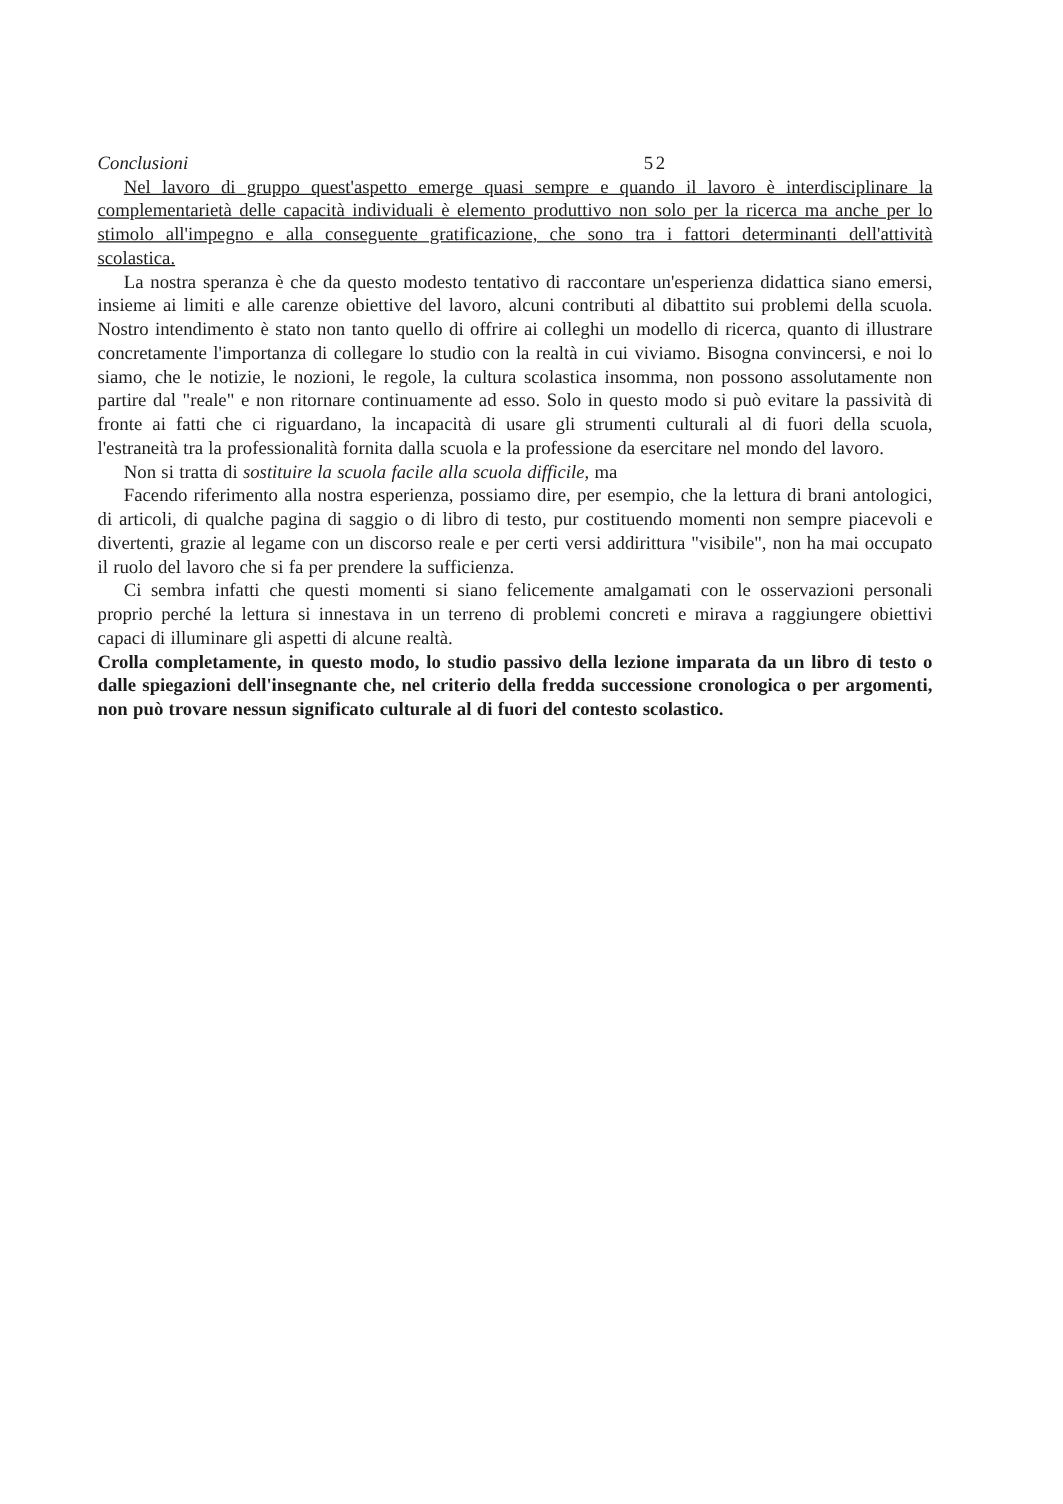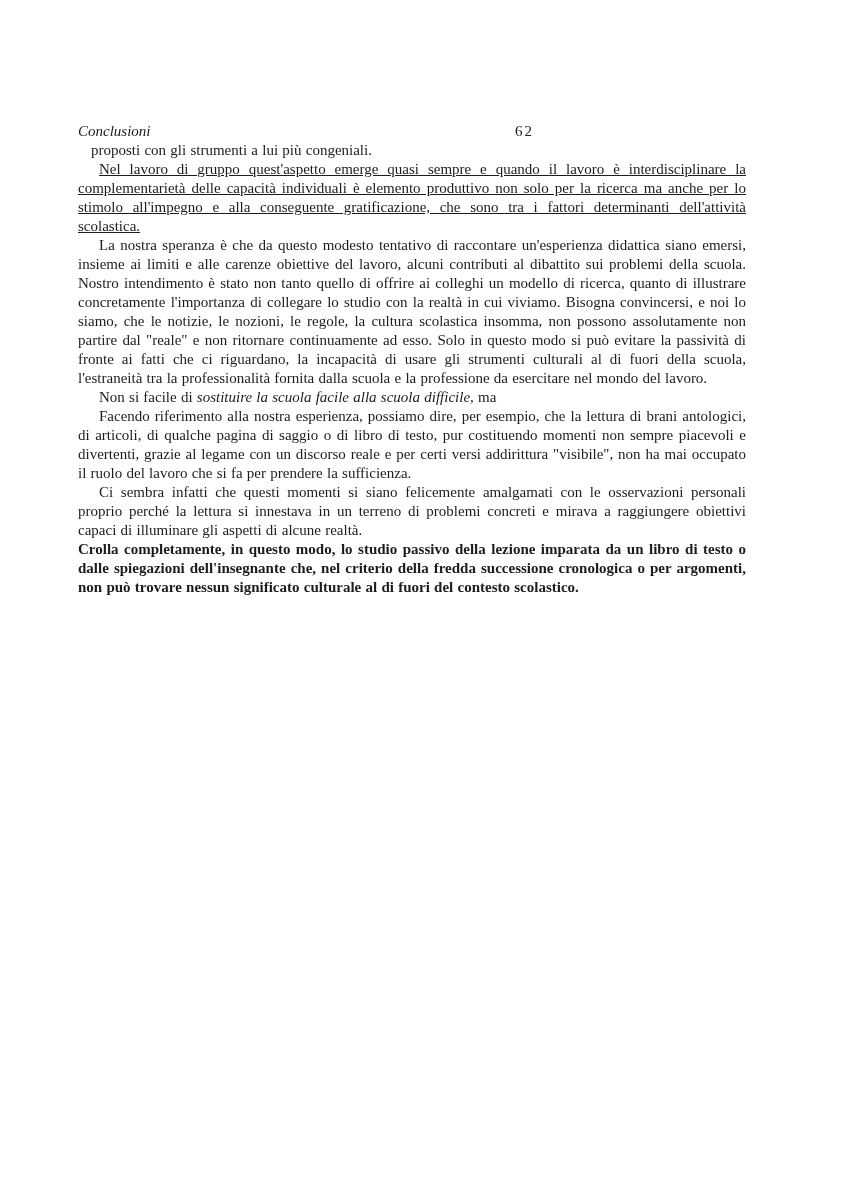--- a/index.html
+++ b/index.html
@@ -54,30 +54,29 @@
   em { font-style: italic; }
 </style>
 </head>
 <body>
 
 <div class="page">
   <div class="content">
 
     <div class="page-header">
       <span class="section-title">Conclusioni</span>
-      <span class="page-number">62</span>
+      <span class="page-number">52</span>
     </div>
 
-    <p class="para left hang-line">proposti con gli strumenti a lui più congeniali.</p>
 
     <p class="para indent gap-top">Nel lavoro di gruppo quest'aspetto emerge quasi sempre e quando il lavoro è interdisciplinare la complementarietà delle capacità individuali è elemento produttivo non solo per la ricerca ma anche per lo stimolo all'impegno e alla conseguente gratificazione, che sono tra i fattori determinanti dell'attività scolastica.</p>
 
     <p class="para indent">La nostra speranza è che da questo modesto tentativo di raccontare un'esperienza didattica siano emersi, insieme ai limiti e alle carenze obiettive del lavoro, alcuni contributi al dibattito sui problemi della scuola. Nostro intendimento è stato non tanto quello di offrire ai colleghi un modello di ricerca, quanto di illustrare concretamente l'importanza di collegare lo studio con la realtà in cui viviamo. Bisogna convincersi, e noi lo siamo, che le notizie, le nozioni, le regole, la cultura scolastica insomma, non possono assolutamente non partire dal "reale" e non ritornare continuamente ad esso. Solo in questo modo si può evitare la passività di fronte ai fatti che ci riguardano, la incapacità di usare gli strumenti culturali al di fuori della scuola, l'estraneità tra la professionalità fornita dalla scuola e la professione da esercitare nel mondo del lavoro.</p>
 
-    <p class="para left indent"><span>Non si facile di </span><em>sostituire la scuola facile alla scuola difficile,</em><span> ma</span></p>
+    <p class="para left indent"><span>Non si tratta di </span><em>sostituire la scuola facile alla scuola difficile,</em><span> ma</span></p>
 
 
     <p class="para indent">Facendo riferimento alla nostra esperienza, possiamo dire, per esempio, che la lettura di brani antologici, di articoli, di qualche pagina di saggio o di libro di testo, pur costituendo momenti non sempre piacevoli e divertenti, grazie al legame con un discorso reale e per certi versi addirittura "visibile", non ha mai occupato il ruolo del lavoro che si fa per prendere la sufficienza.</p>
 
     <p class="para indent">Ci sembra infatti che questi momenti si siano felicemente amalgamati con le osservazioni personali proprio perché la lettura si innestava in un terreno di problemi concreti e mirava a raggiungere obiettivi capaci di illuminare gli aspetti di alcune realtà.</p>
 
     <p class="para flush-wide">Crolla completamente, in questo modo, lo studio passivo della lezione imparata da un libro di testo o dalle spiegazioni dell'insegnante che, nel criterio della fredda successione cronologica o per argomenti, non può trovare nessun significato culturale al di fuori del contesto scolastico.</p>
 
   </div>
 </div>

